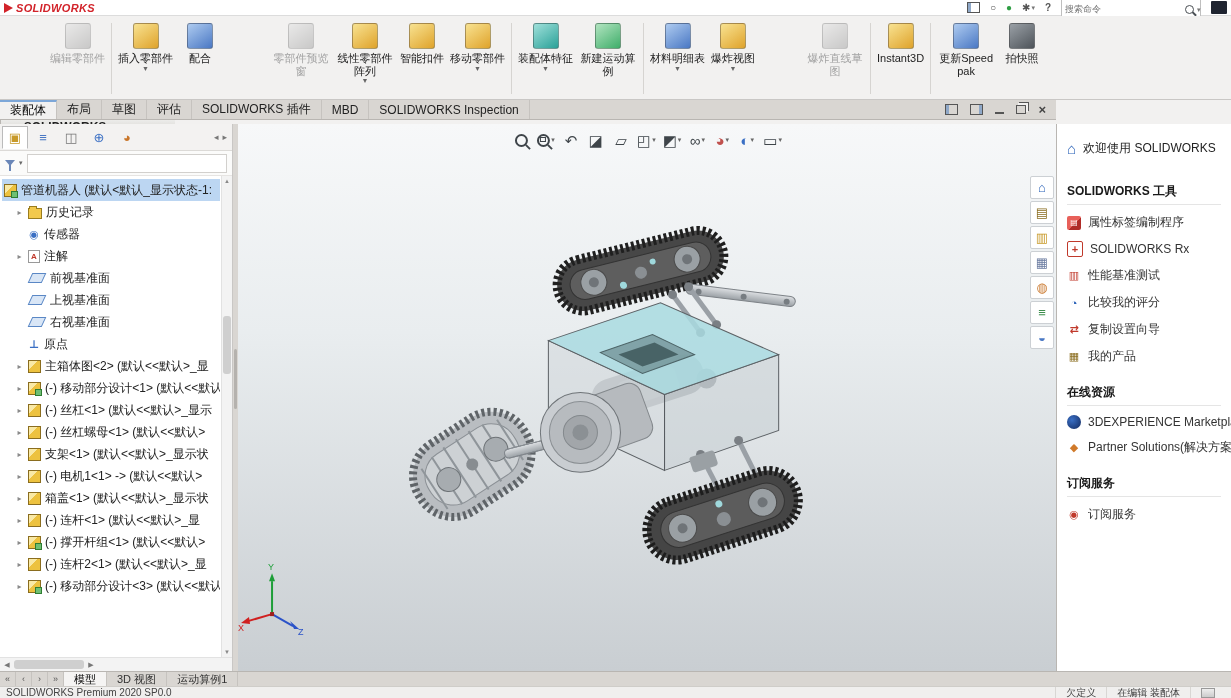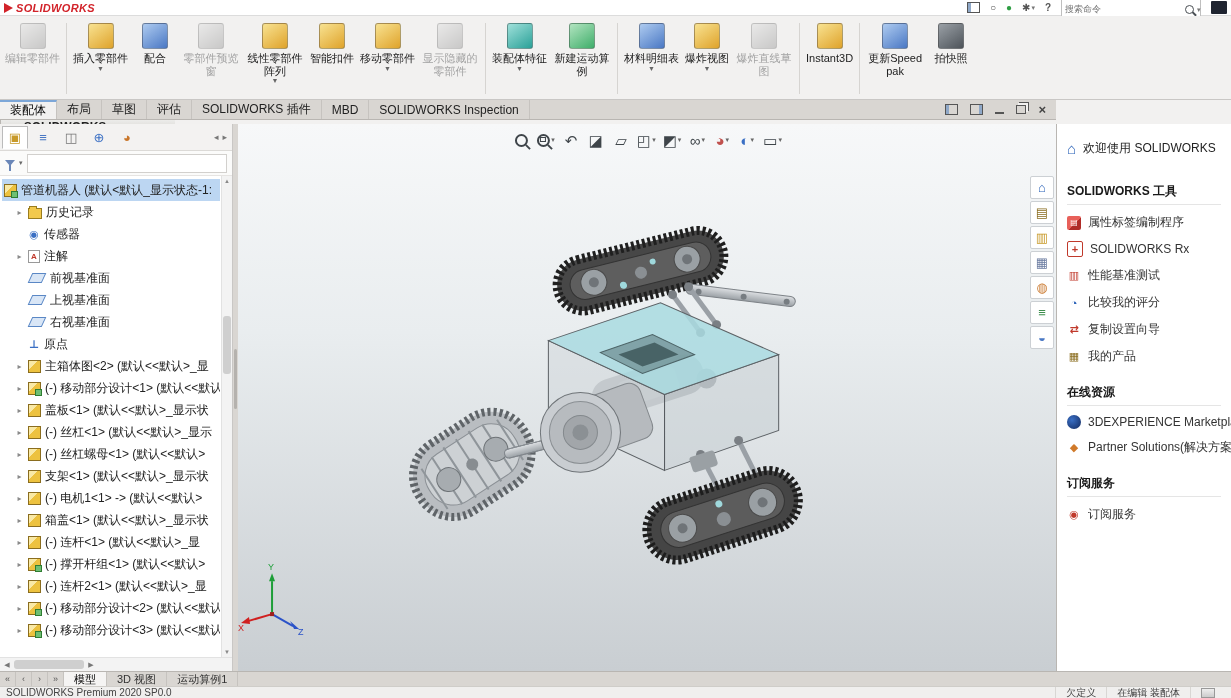--- a/index.html
+++ b/index.html
@@ -27,21 +27,21 @@
   
   #ribbon{position:absolute;left:0;top:16px;width:1231px;height:84px;background:#f2f1f0;
           border-bottom:1px solid #c9c7c5;display:flex;align-items:stretch;padding:2px 0 0 2px;box-sizing:border-box;}
   .rbtn{min-width:42px;max-width:58px;padding:2px 2px 0;display:flex;flex-direction:column;align-items:center;
         font-size:11px;line-height:1.15;text-align:center;color:#222;border:1px solid transparent;border-radius:2px;}
   .rbtn .rlabel{word-break:break-all;}
   .ri{width:24px;height:24px;margin:2px 0 3px;border:1px solid rgba(90,90,90,.45);border-radius:3px;
       background:linear-gradient(145deg,var(--a),var(--b));flex:none;}
   .ri-yellow{--a:#f8e291;--b:#dfa32b}.ri-blue{--a:#aecbf0;--b:#4a78c4}.ri-gray{--a:#dfe3e6;--b:#9aa2aa}
   .ri-teal{--a:#9fe0da;--b:#2aa198}.ri-green{--a:#b2e4c0;--b:#3fae6a}.ri-dark{--a:#9aa0a6;--b:#4e545a}
-  .rbtn.dis{color:#a3a3a3;}
+  .rbtn.dis{color:#a3a3a3;margin-left:45px;}
   .rbtn.dis .ri{filter:grayscale(1);opacity:.5;}
   .rcaret{font-size:7px;color:#666;line-height:1;}
   .rsep{width:1px;background:#d6d4d1;margin:5px 3px;}
 
   
   #tabrow{position:absolute;left:0;top:100px;width:1231px;height:24px;display:flex;flex-direction:column;}
   #ctabs{width:1056px;background:#d9d6d2;border-bottom:1px solid #b9b6b2;display:flex;align-items:stretch;box-sizing:border-box;}
   .ctab{padding:0 10px;font-size:12px;color:#222;border-right:1px solid #c6c3bf;display:flex;align-items:center;}
   .ctab.active{background:#f2f1f0;border-top:2px solid #7da7d8;color:#000;}
   .wc{margin-left:auto;display:flex;align-items:center;gap:12px;padding-right:10px;}
@@ -208,24 +208,20 @@
     </div>
     <div class="rbtn">
       <span class="ri ri-yellow"></span>
       <span class="rlabel">智能扣件</span>
     </div>
     <div class="rbtn">
       <span class="ri ri-yellow"></span>
       <span class="rlabel">移动零部件</span>
       <span class="rcaret">▼</span>
     </div>
-    <div class="rbtn dis">
-      <span class="ri ri-gray"></span>
-      <span class="rlabel">显示隐藏的零部件</span>
-    </div>
     <div class="rsep"></div>
     <div class="rbtn">
       <span class="ri ri-teal"></span>
       <span class="rlabel">装配体特征</span>
       <span class="rcaret">▼</span>
     </div>
     <div class="rbtn">
       <span class="ri ri-green"></span>
       <span class="rlabel">新建运动算例</span>
     </div>
@@ -348,25 +344,20 @@
           <span class="tlabel">主箱体图&lt;2&gt; (默认&lt;&lt;默认&gt;_显</span>
         </div>
         <div class="trow">
           <span class="tarrow"></span>
           <span class="tico ico-asm"></span>
           <span class="tlabel">(-) 移动部分设计&lt;1&gt; (默认&lt;&lt;默认</span>
         </div>
         <div class="trow">
           <span class="tarrow"></span>
           <span class="tico ico-part"></span>
-          <span class="tlabel">盖板&lt;1&gt; (默认&lt;&lt;默认&gt;_显示状</span>
-        </div>
-        <div class="trow">
-          <span class="tarrow"></span>
-          <span class="tico ico-part"></span>
           <span class="tlabel">(-) 丝杠&lt;1&gt; (默认&lt;&lt;默认&gt;_显示</span>
         </div>
         <div class="trow">
           <span class="tarrow"></span>
           <span class="tico ico-part"></span>
           <span class="tlabel">(-) 丝杠螺母&lt;1&gt; (默认&lt;&lt;默认&gt;</span>
         </div>
         <div class="trow">
           <span class="tarrow"></span>
           <span class="tico ico-part"></span>
@@ -389,25 +380,20 @@
         </div>
         <div class="trow">
           <span class="tarrow"></span>
           <span class="tico ico-asm"></span>
           <span class="tlabel">(-) 撑开杆组&lt;1&gt; (默认&lt;&lt;默认&gt;</span>
         </div>
         <div class="trow">
           <span class="tarrow"></span>
           <span class="tico ico-part"></span>
           <span class="tlabel">(-) 连杆2&lt;1&gt; (默认&lt;&lt;默认&gt;_显</span>
-        </div>
-        <div class="trow">
-          <span class="tarrow"></span>
-          <span class="tico ico-asm"></span>
-          <span class="tlabel">(-) 移动部分设计&lt;2&gt; (默认&lt;&lt;默认</span>
         </div>
         <div class="trow">
           <span class="tarrow"></span>
           <span class="tico ico-asm"></span>
           <span class="tlabel">(-) 移动部分设计&lt;3&gt; (默认&lt;&lt;默认</span>
         </div>
         <div id="vscroll">
           <div class="sarrow">▲</div>
           <div class="sthumb"></div>
           <div class="sarrow down">▼</div>

